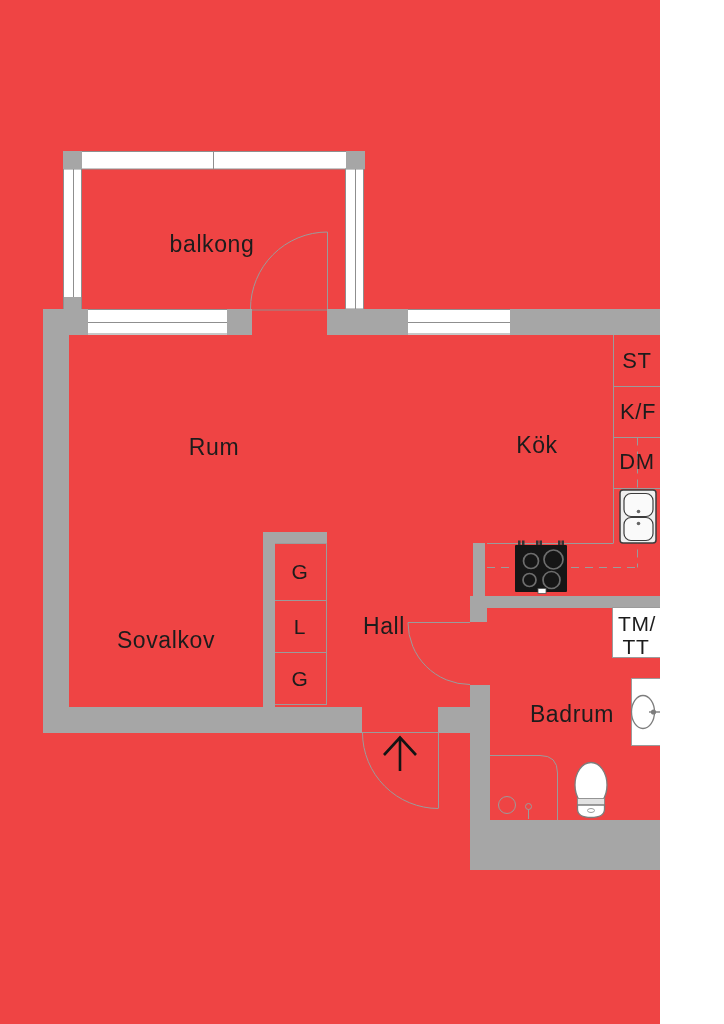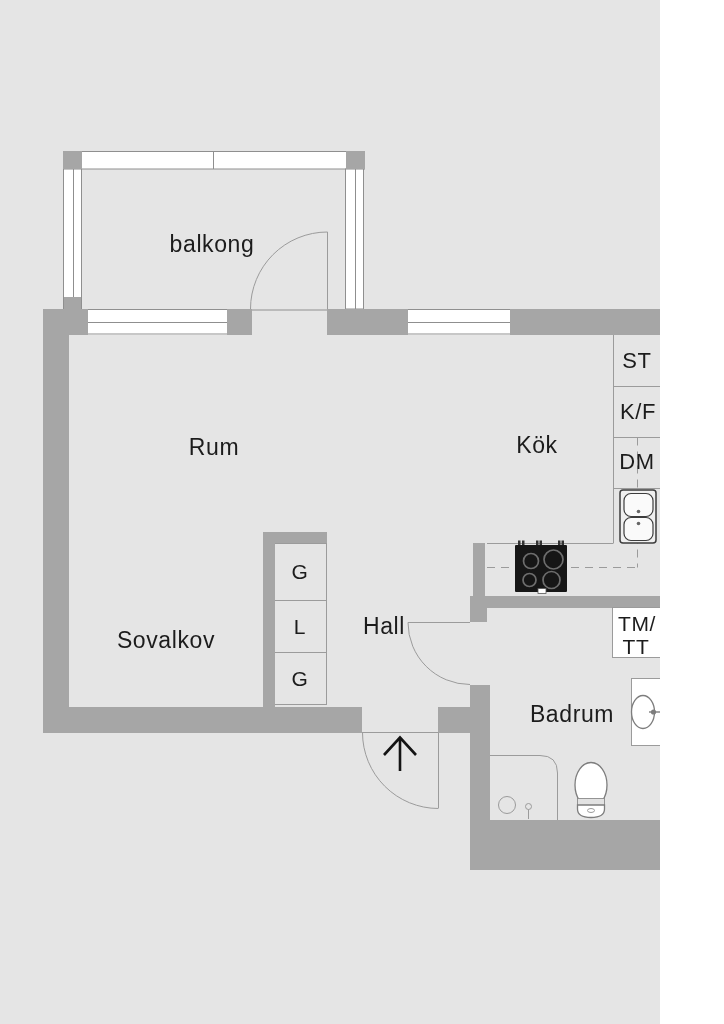--- a/index.html
+++ b/index.html
@@ -1,16 +1,16 @@
 <!DOCTYPE html>
 <html style="--wall: #a6a6a6; --line: #8f8f8f; --detail: #9b9b9b; --text: #1c1c1c;"><head>
 <meta charset="utf-8">
 <style>
   html,body{margin:0;padding:0;background:#ffffff;}
-  .plan{position:relative;width:660px;height:1024px;background:#e5e5e5;overflow:hidden;}
+  .plan{position:relative;width:660px;height:1024px;background:#ef4444;overflow:hidden;}
   svg{display:block;}
   .wall{fill:var(--wall,#a6a6a6);}
   .tline{stroke:var(--line,#8f8f8f);stroke-width:1;fill:none;}
   .thin{stroke:var(--detail,#9b9b9b);stroke-width:1;fill:none;}
   .dashed{stroke:var(--detail,#9b9b9b);stroke-width:1;fill:none;stroke-dasharray:8 6;}
   .railbox{fill:#ffffff;stroke:var(--line,#8f8f8f);stroke-width:1;}
   .whitebox{fill:#ffffff;stroke:var(--detail,#9b9b9b);stroke-width:1;}
   .fixline{stroke:#7d7d7d;stroke-width:1.3;fill:#ffffff;}
   .steel{fill:#efefef;stroke:#3d3d3d;stroke-width:1.5;}
   .basin{fill:#fafafa;stroke:#3d3d3d;stroke-width:1.2;}

